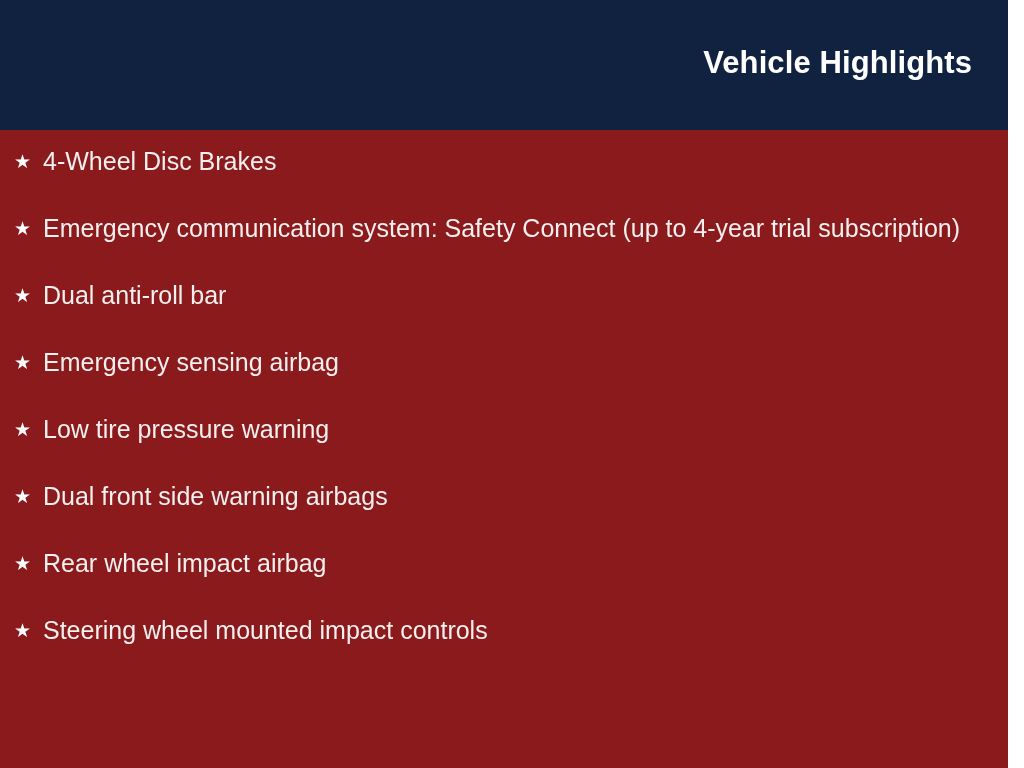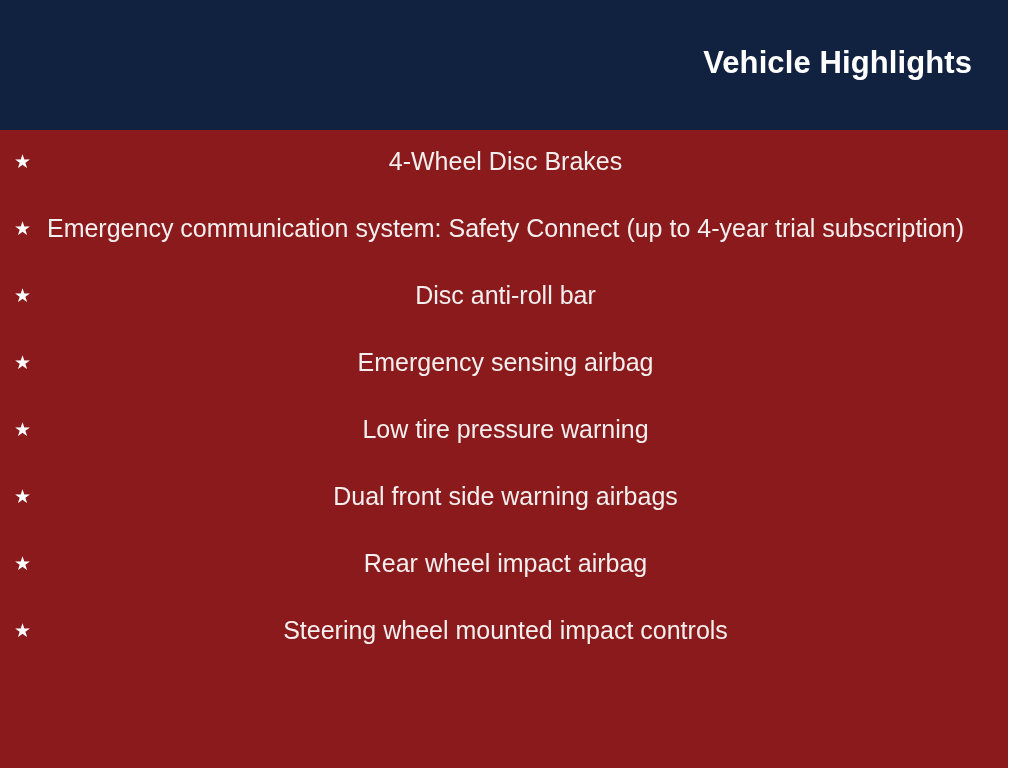--- a/index.html
+++ b/index.html
@@ -86,21 +86,20 @@
     top: 0;
     width: 20px;
     font-size: 19px;
     line-height: 35px;
     color: #ffffff;
     text-align: left;
   }
 
   .bullet-text {
     display: block;
-    text-align: center;
   }
 </style>
 </head>
 <body>
 
 <div class="slide">
 
   <div class="slide-header">
     <h1 class="slide-title">Vehicle Highlights</h1>
   </div>
@@ -113,21 +112,21 @@
         <span class="bullet-text">4-Wheel Disc Brakes</span>
       </li>
 
       <li class="bullet-item">
         <span class="bullet-star">★</span>
         <span class="bullet-text">Emergency communication system: Safety Connect (up to 4-year trial subscription)</span>
       </li>
 
       <li class="bullet-item">
         <span class="bullet-star">★</span>
-        <span class="bullet-text">Disc anti-roll bar</span>
+        <span class="bullet-text">Dual anti-roll bar</span>
       </li>
 
       <li class="bullet-item">
         <span class="bullet-star">★</span>
         <span class="bullet-text">Emergency sensing airbag</span>
       </li>
 
       <li class="bullet-item">
         <span class="bullet-star">★</span>
         <span class="bullet-text">Low tire pressure warning</span>

